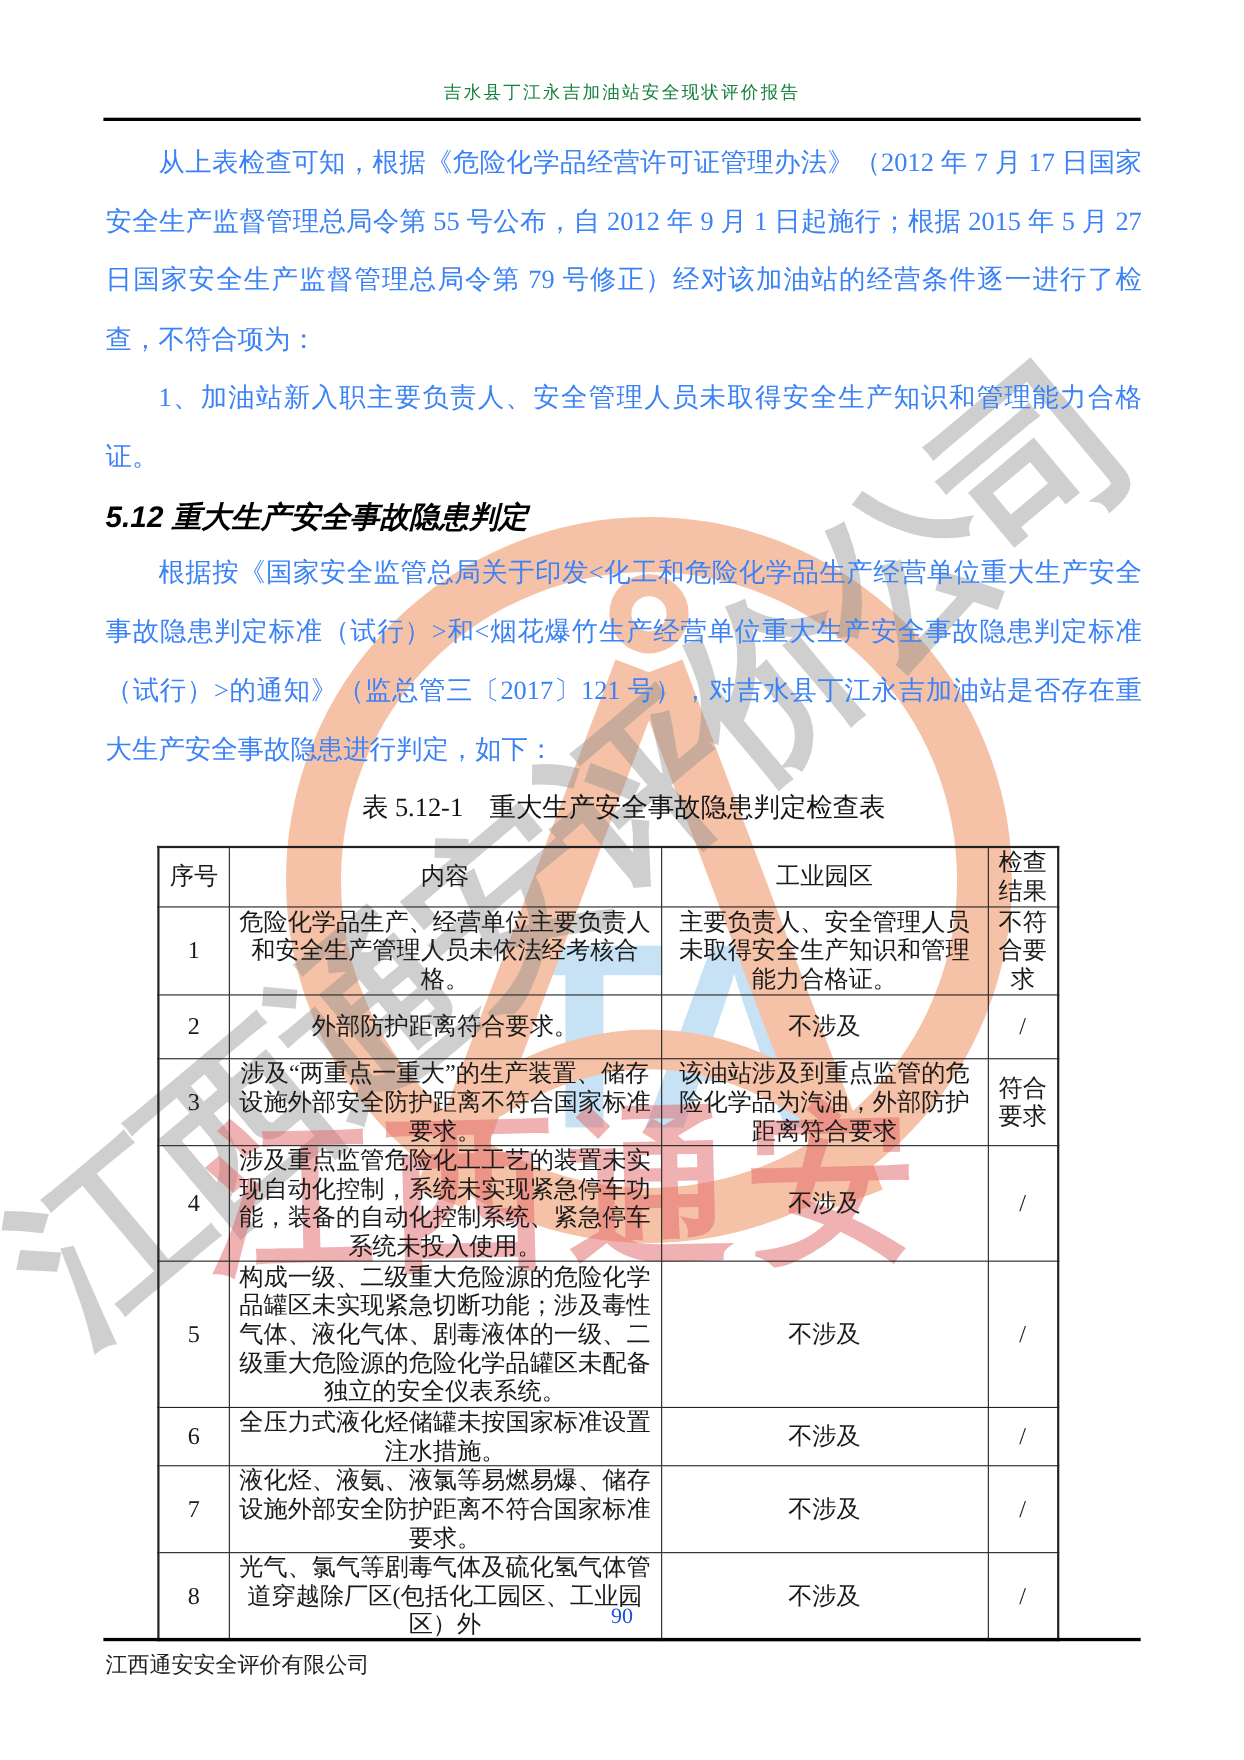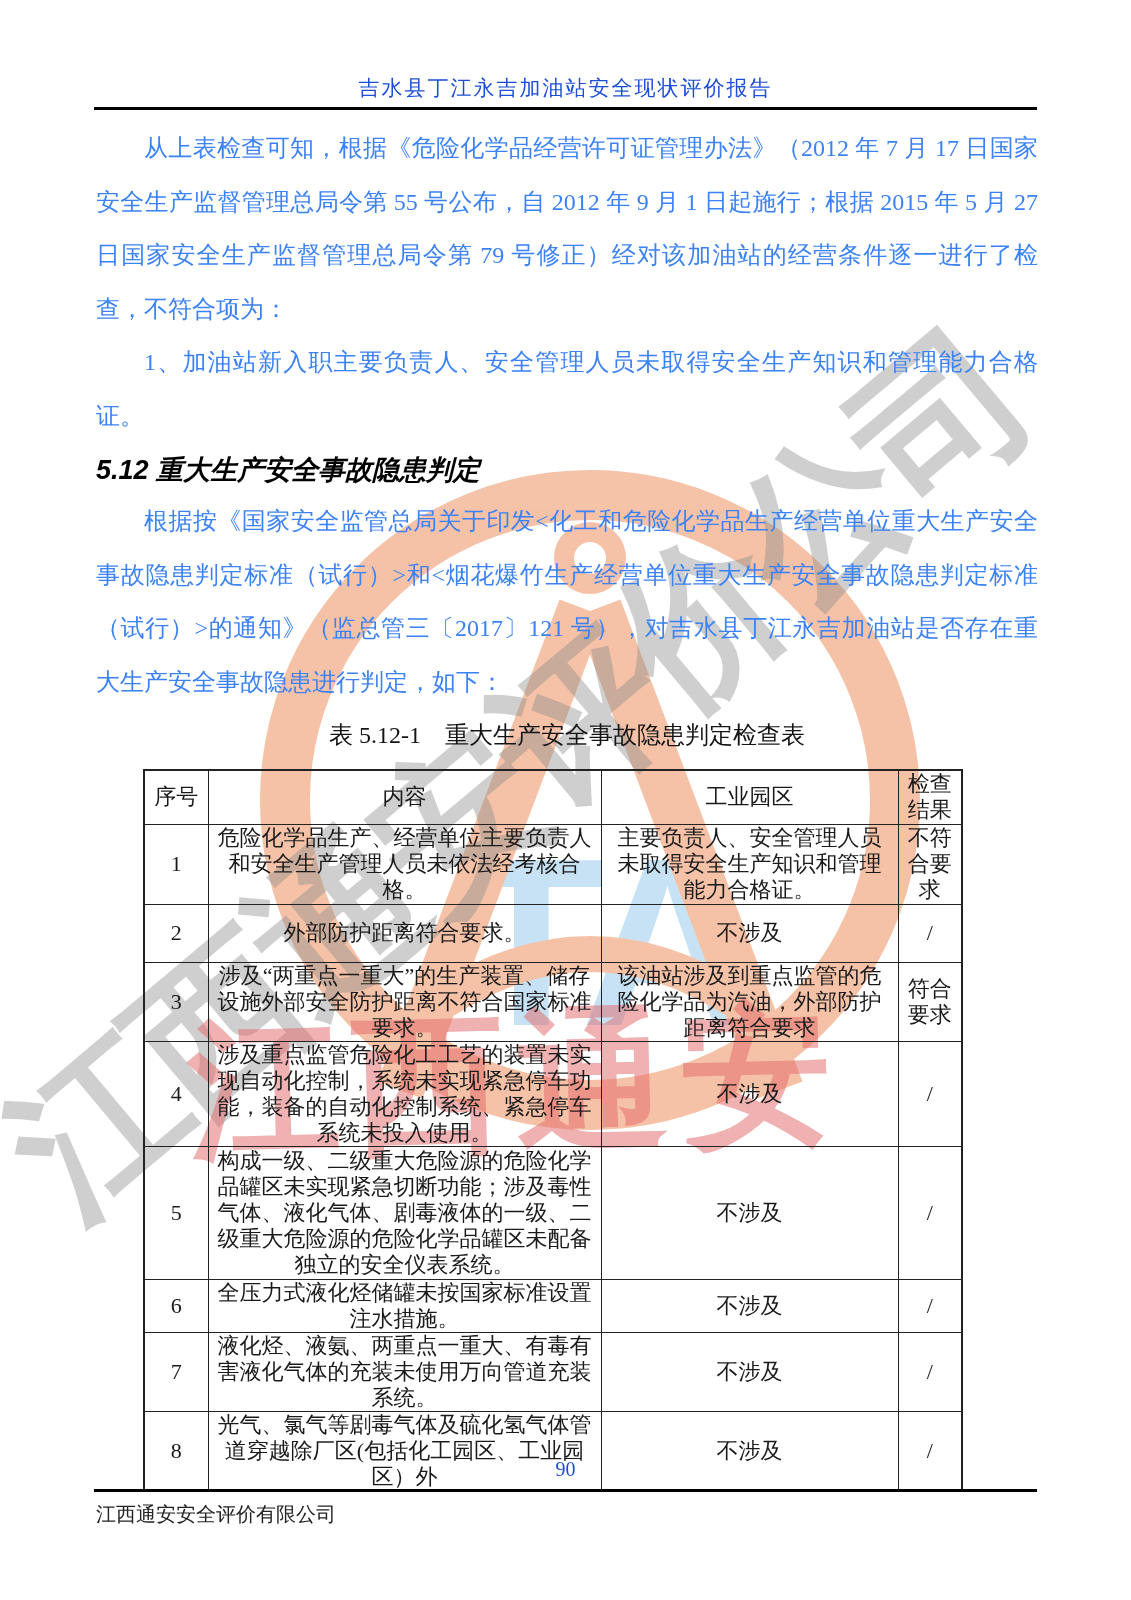--- a/index.html
+++ b/index.html
@@ -30,21 +30,21 @@
     font-size:152px;font-weight:700;line-height:160px;
     white-space:nowrap;
     color:#e26b6b;opacity:0.52;
     letter-spacing:12px;
     transform:rotate(-1.5deg);
   }
   
   .content-layer{position:absolute;inset:0;z-index:2;}
   .header-title{
     position:absolute;top:74px;left:0;width:100%;
-    text-align:center;font-size:21px;letter-spacing:2px;color:#1d4ed8;
+    text-align:center;font-size:16px;letter-spacing:2px;color:#15803d;
   }
   .header-rule{
     position:absolute;top:107px;left:94px;right:94px;
     border-top:3px solid #000;height:0;
   }
   .content{position:absolute;top:122px;left:96px;right:93px;}
   .para{
     margin:0;font-size:24px;line-height:53.5px;
     text-align:justify;text-indent:2em;color:#3b82f6;
   }
@@ -174,21 +174,21 @@
             <td>/</td>
           </tr>
           <tr class="r6">
             <td>6</td>
             <td>全压力式液化烃储罐未按国家标准设置注水措施。</td>
             <td>不涉及</td>
             <td>/</td>
           </tr>
           <tr class="r7">
             <td>7</td>
-            <td>液化烃、液氨、两重点一重大、有毒有害液化气体的充装未使用万向管道充装系统。</td>
+            <td>液化烃、液氨、液氯等易燃易爆、储存设施外部安全防护距离不符合国家标准要求。</td>
             <td>不涉及</td>
             <td>/</td>
           </tr>
           <tr class="r8">
             <td>8</td>
             <td>光气、氯气等剧毒气体及硫化氢气体管道穿越除厂区(包括化工园区、工业园区）外</td>
             <td>不涉及</td>
             <td>/</td>
           </tr>
         </tbody>

